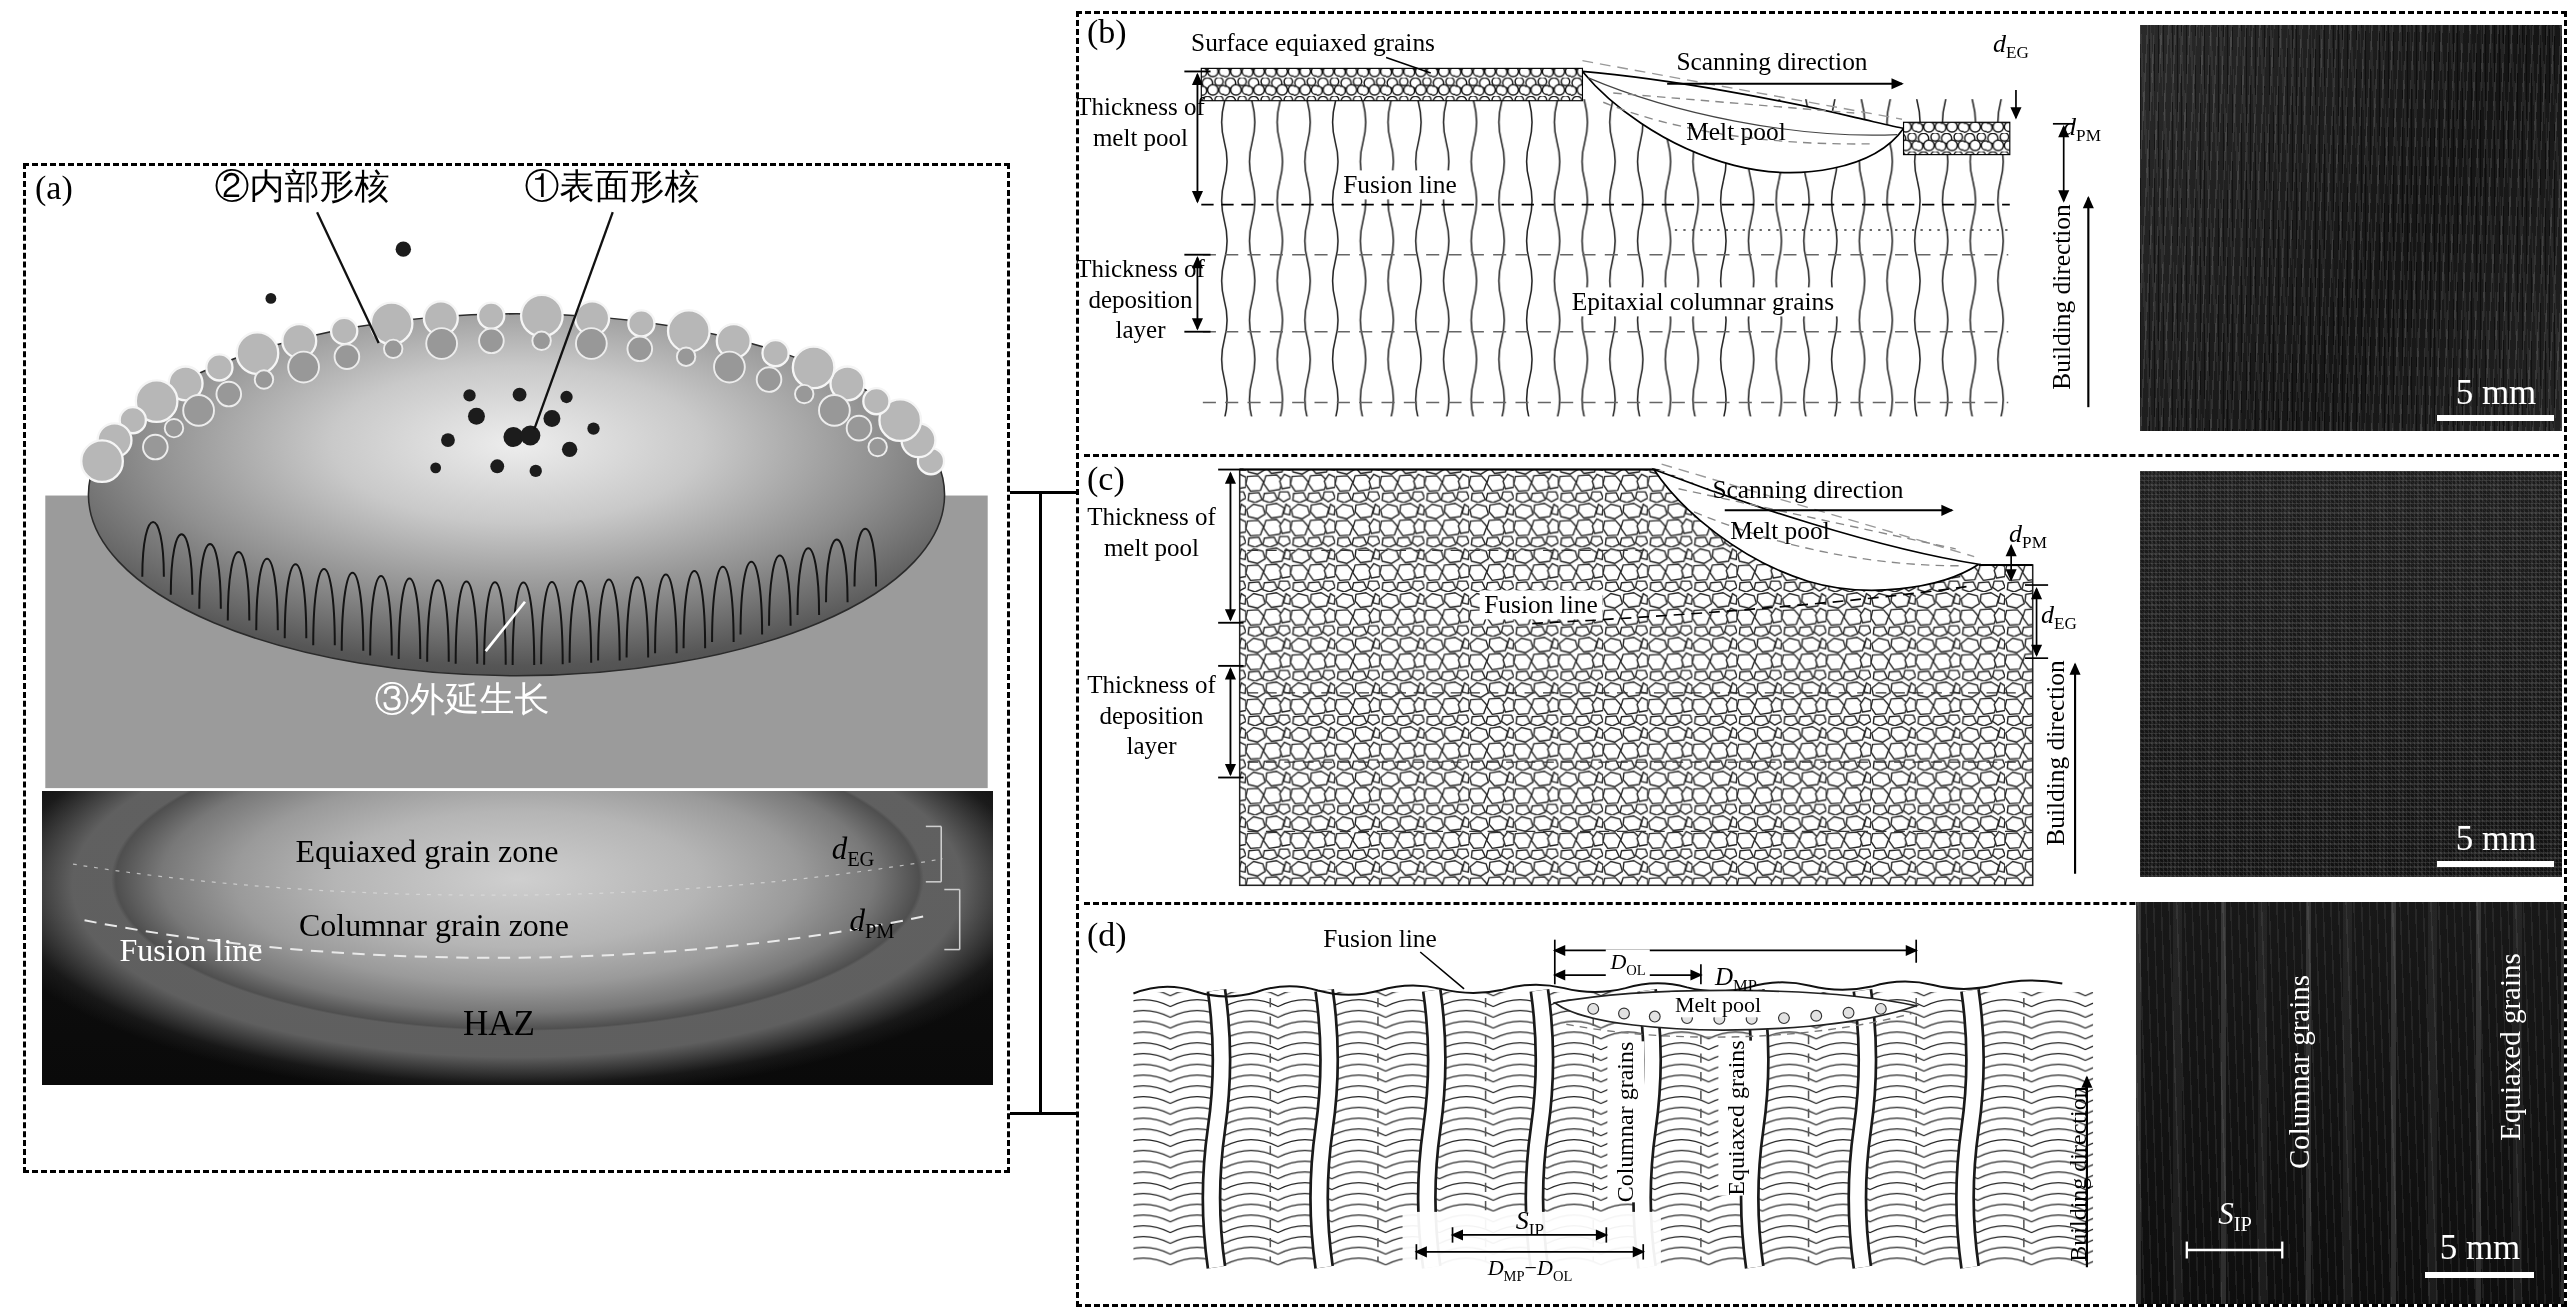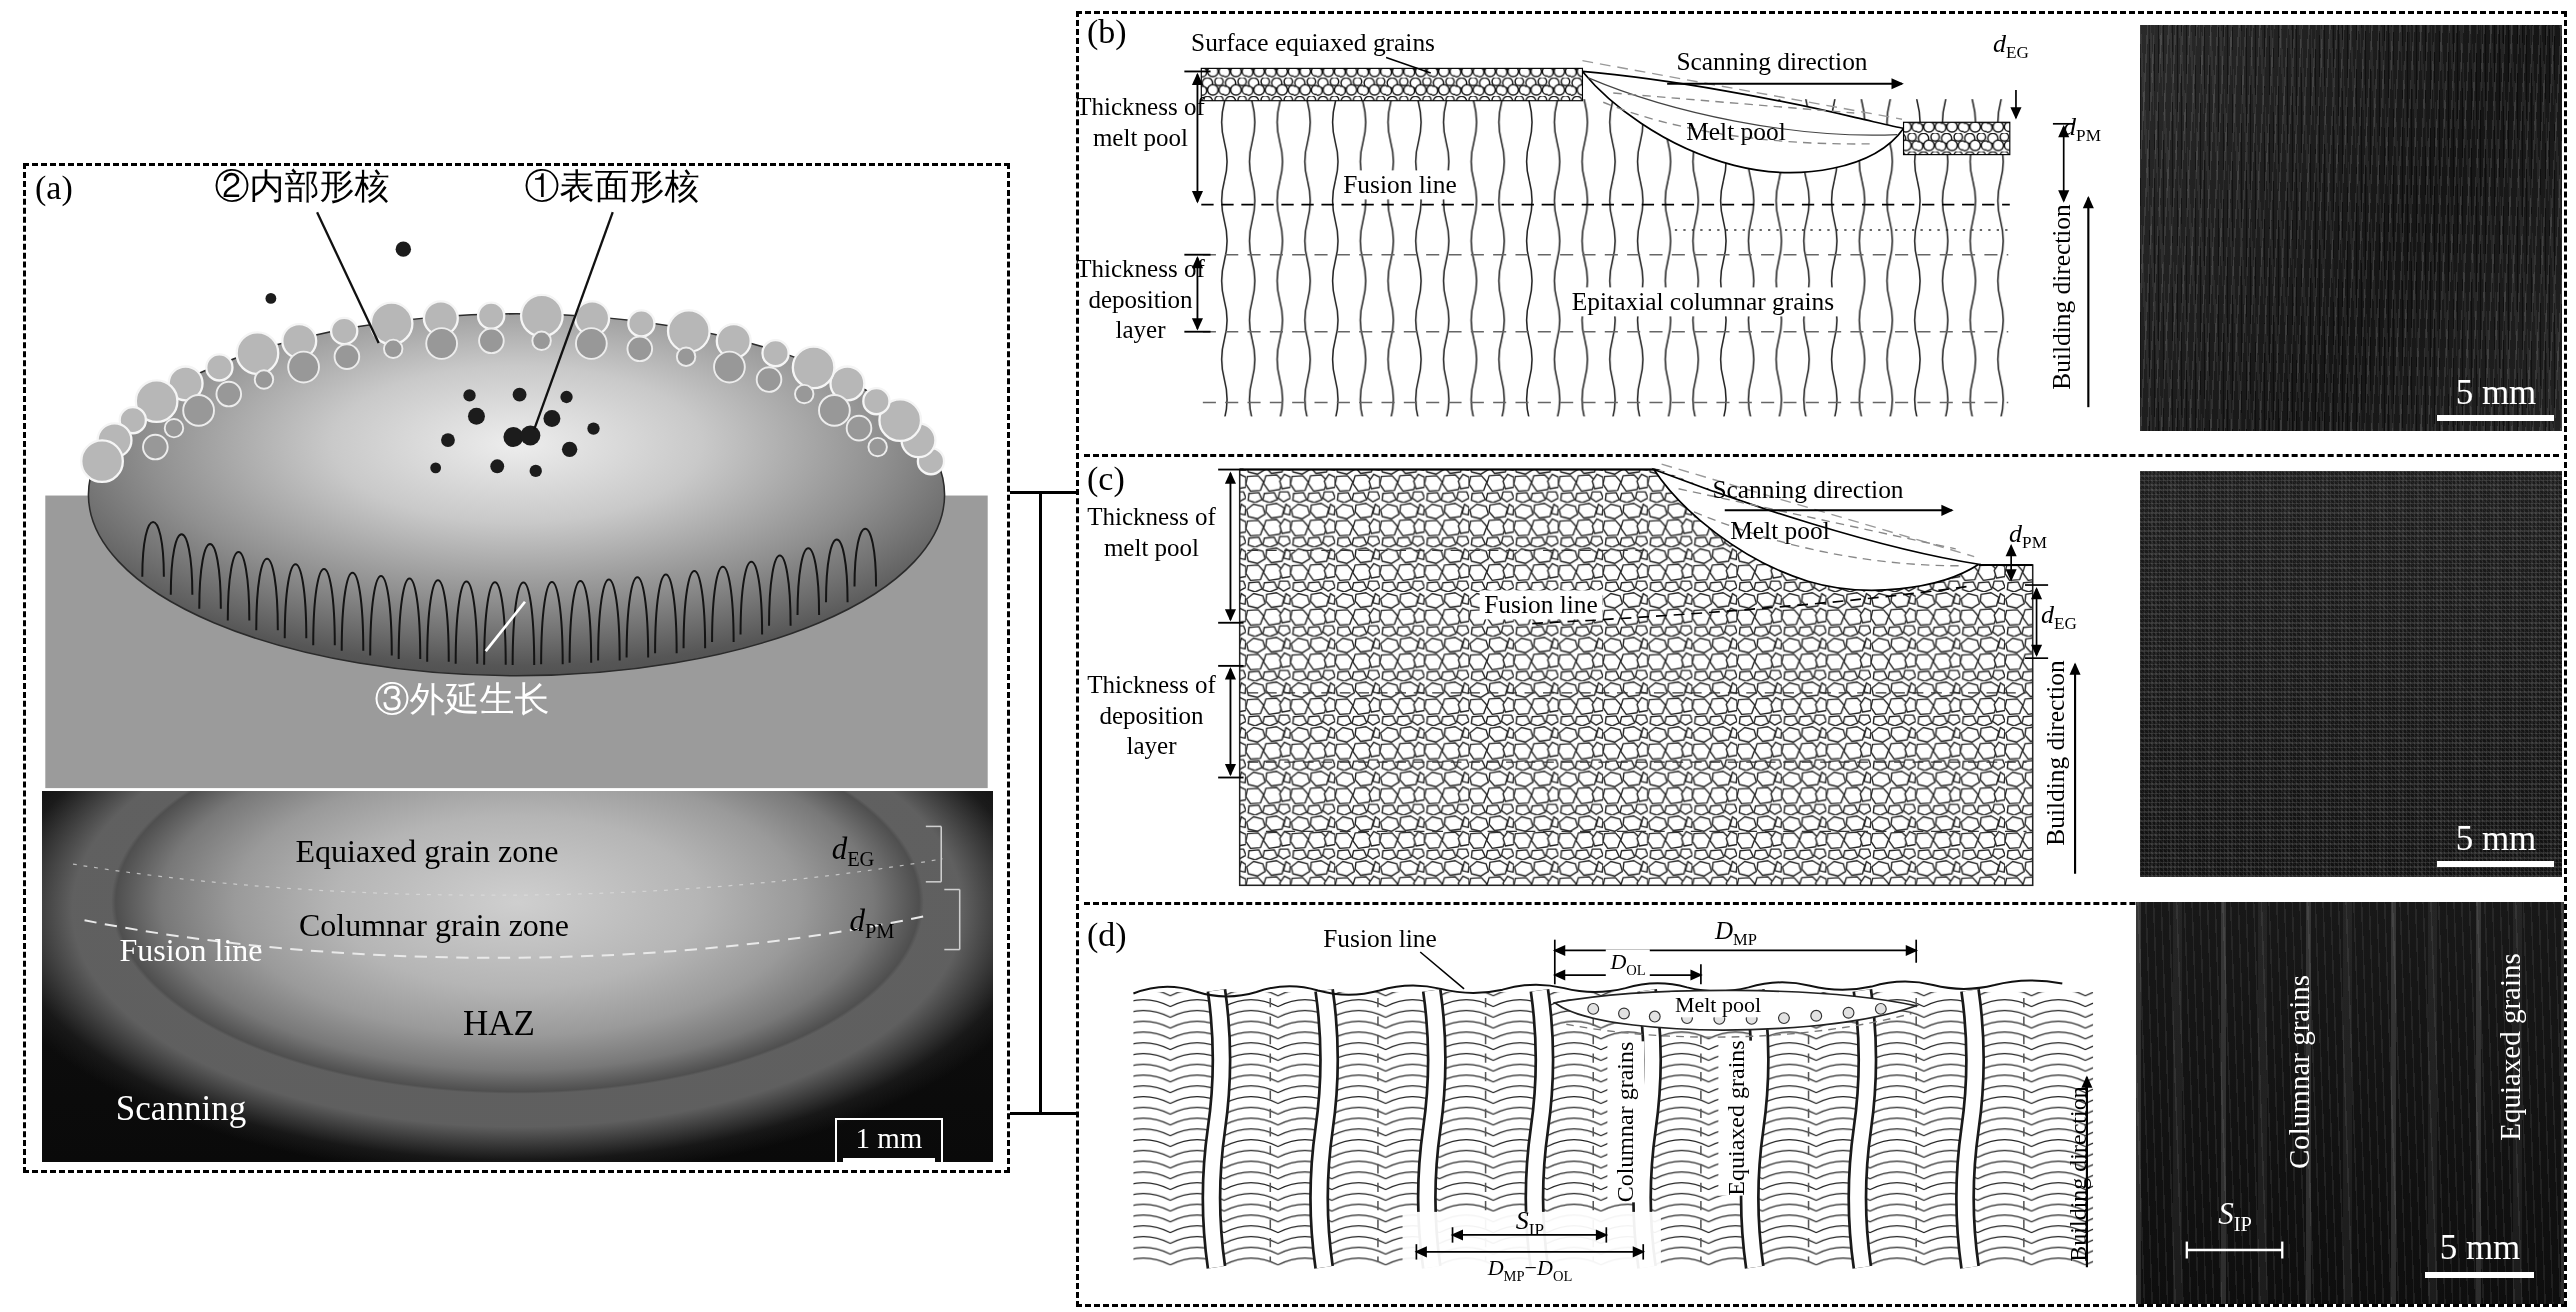--- a/index.html
+++ b/index.html
@@ -199,21 +199,21 @@
           <circle cx="655" cy="350" r="13" fill="#1c1c1c"></circle>
           <circle cx="490" cy="108" r="10" fill="#1c1c1c"></circle>
           <circle cx="318" cy="172" r="7" fill="#1c1c1c"></circle>
         </g>
       <line x1="378" y1="60" x2="458" y2="230" stroke="#111" stroke-width="3"></line>
       <line x1="762" y1="60" x2="660" y2="342" stroke="#111" stroke-width="3"></line>
       <line x1="597" y1="630" x2="648" y2="566" stroke="#fff" stroke-width="3.5"></line>
     </svg>
   </div>
 
-  <div class="micro micro-a" style="left:42px;top:791px;width:951px;height:371px;">
+  <div class="micro micro-a" style="left:42px;top:791px;width:951px;height:294px;">
     <svg width="951" height="371" viewBox="0 0 1235 482" style="position:absolute;left:0;top:0">
       <path d="M55,168 C380,232 800,236 1150,162" stroke="#e9e9e9" stroke-width="2.6" stroke-dasharray="16 11" fill="none"></path>
       <path d="M40,95 C380,150 820,150 1170,88" stroke="#dcdcdc" stroke-width="1.6" stroke-dasharray="5 9" fill="none" opacity="0.75"></path>
       <g stroke="#cfcfcf" stroke-width="2" fill="none">
         <line x1="1168" y1="46" x2="1168" y2="118"></line>
           <line x1="1148" y1="46" x2="1168" y2="46"></line>
           <line x1="1148" y1="118" x2="1168" y2="118"></line>
         <line x1="1192" y1="128" x2="1192" y2="206"></line>
           <line x1="1172" y1="128" x2="1192" y2="128"></line>
           <line x1="1172" y1="206" x2="1192" y2="206"></line>
@@ -416,21 +416,21 @@
   <span class="lbl c" style="left:1780px;top:531px;">Melt pool</span>
   <span class="lbl c bgw" style="left:1541px;top:605px;">Fusion line</span>
   <div class="blk" style="left:1086px;top:502px;width:131px;">Thickness of melt pool</div>
   <div class="blk" style="left:1086px;top:670px;width:131px;">Thickness of deposition layer</div>
   <span class="lbl c dim" style="left:2028px;top:536px;"><i>d</i><sub>PM</sub></span>
   <span class="lbl c dim" style="left:2059px;top:617px;"><i>d</i><sub>EG</sub></span>
   <span class="lbl vc" style="left:2056px;top:753px;">Building direction</span>
 
   <span class="lbl c" style="left:1380px;top:939px;">Fusion line</span>
   <span class="lbl c bgw" style="left:1718px;top:1005px;font-size:22px;">Melt pool</span>
-  <span class="lbl c dim" style="left:1736px;top:933px;font-size:25px;"><i>D</i><sub>MP</sub></span>
+  <span class="lbl c dim" style="left:1736px;top:979px;font-size:25px;"><i>D</i><sub>MP</sub></span>
   <span class="lbl c dim bgw" style="left:1628px;top:964px;font-size:22px;"><i>D</i><sub>OL</sub></span>
   <span class="lbl vc vlabel-d bgw" style="left:1626px;top:1122px;">Columnar grains</span>
   <span class="lbl vc vlabel-d bgw" style="left:1737px;top:1118px;">Equiaxed grains</span>
   <span class="lbl vc" style="left:2079px;top:1174px;font-size:24px;">Building direction</span>
   <span class="lbl c dim" style="left:1530px;top:1223px;"><i>S</i><sub>IP</sub></span>
   <span class="lbl c dim" style="left:1530px;top:1270px;font-size:22px;"><i>D</i><sub>MP</sub><span>−</span><i>D</i><sub>OL</sub></span>
 
 </div>
 
 

